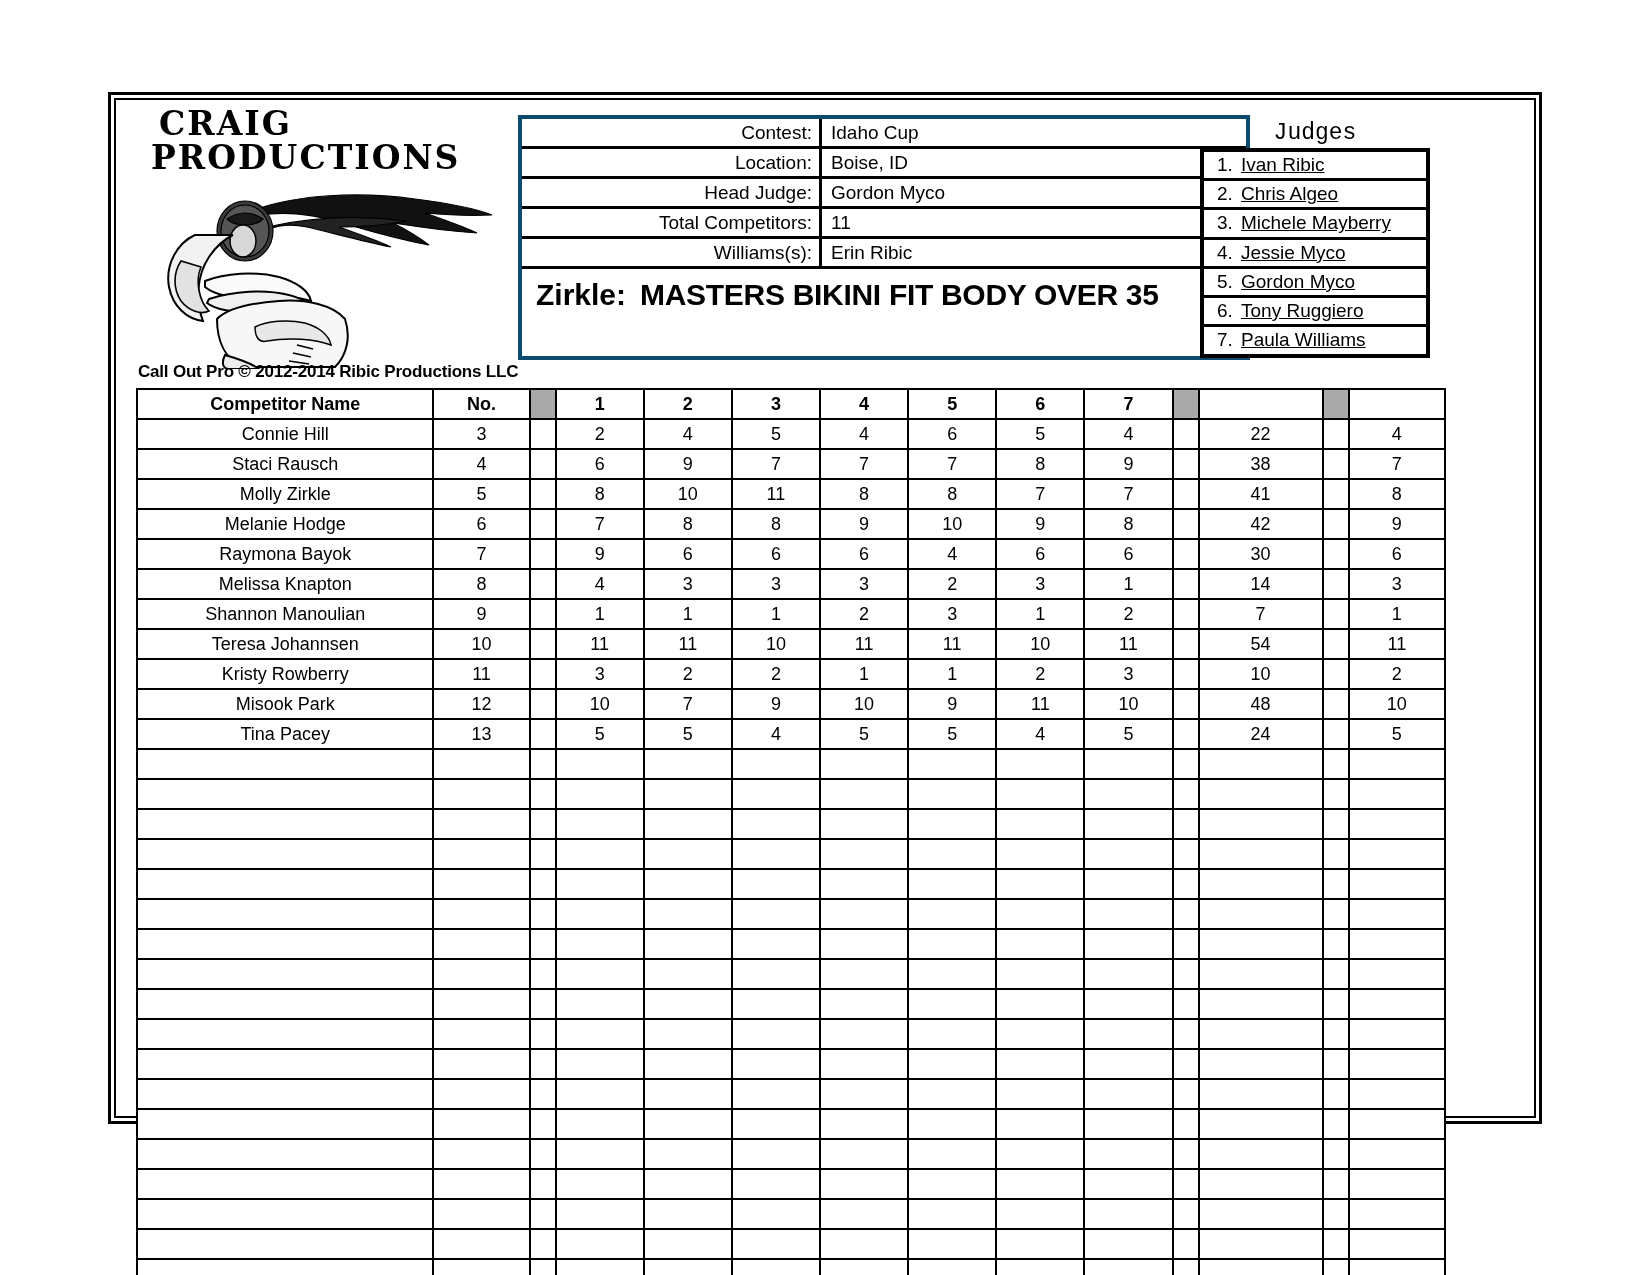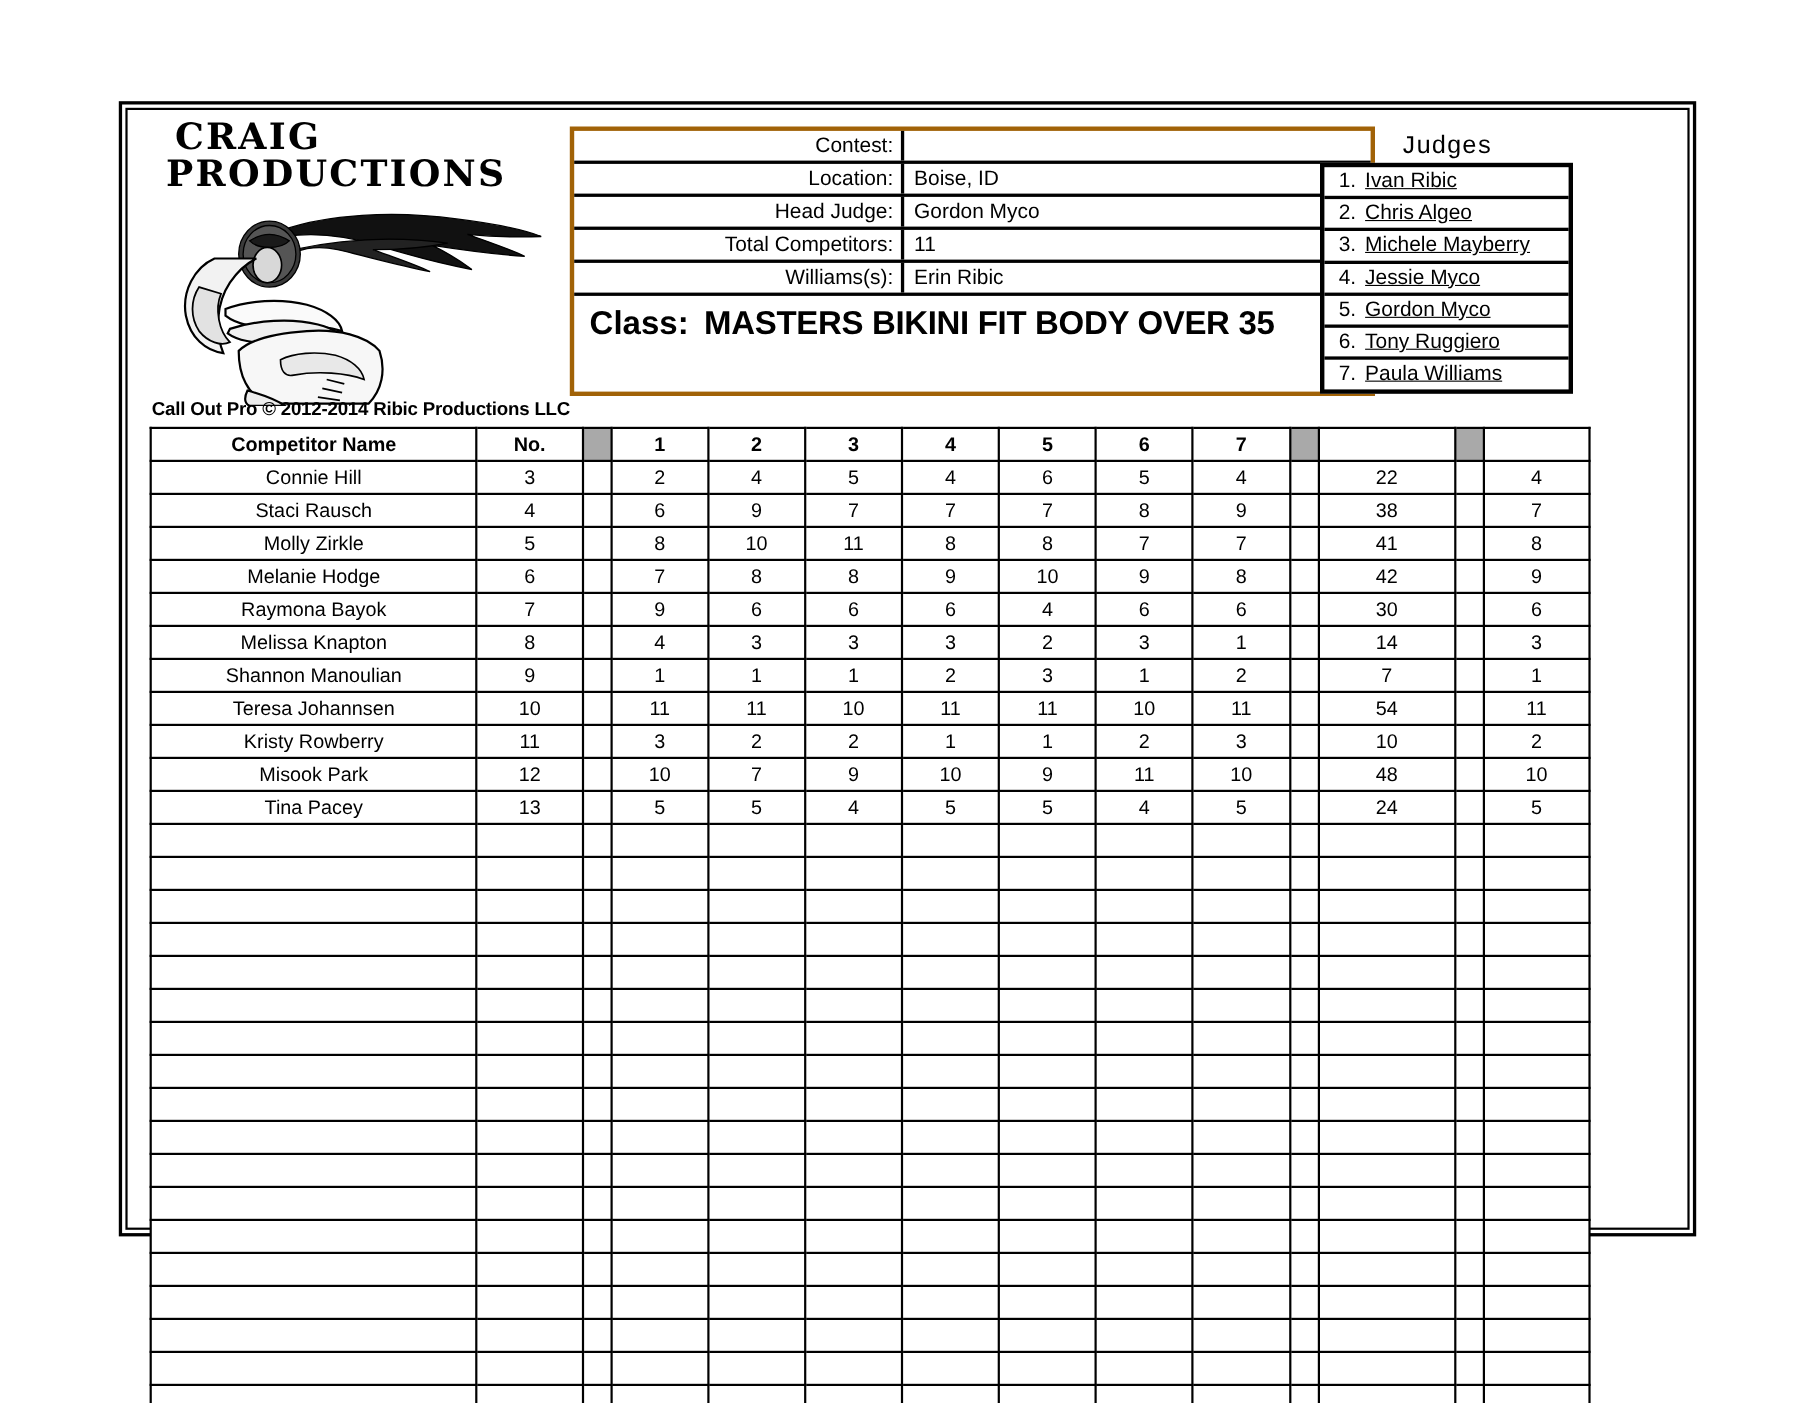--- a/index.html
+++ b/index.html
@@ -41,21 +41,21 @@
     position:absolute;left:138px;top:350px;
     font-size:17px;font-weight:bold;
     font-family:"Liberation Sans", sans-serif;
     letter-spacing:-0.2px;
     white-space:nowrap;
   }
 
   
   .info-box{
     position:absolute;left:518px;top:103px;width:732px;height:245px;
-    border:4px solid #a16207;box-sizing:border-box;background:#fff;
+    border:4px solid #0c4a6e;box-sizing:border-box;background:#fff;
   }
   .info-row{
     display:flex;height:30px;border-bottom:3px solid #000;box-sizing:border-box;
   }
   .info-label{
     width:300px;text-align:right;padding-right:7px;
     border-right:3px solid #000;box-sizing:border-box;
     font-size:19px;line-height:27px;
     font-family:"Liberation Sans", sans-serif;
   }
@@ -184,39 +184,40 @@
 
         <path d="M78 186 C74 194 76 200 82 200 L112 200 C104 194 92 190 78 186Z" fill="#ededed" stroke="#000" stroke-width="2"></path>
       </g>
     </svg>
   </div>
   <div class="copyright">Call Out Pro © 2012-2014 Ribic Productions LLC</div>
 
   <div class="info-box">
     <div class="info-row">
       <div class="info-label">Contest:</div>
+      <div class="info-value">Idaho Cup</div>
     </div>
     <div class="info-row">
       <div class="info-label">Location:</div>
       <div class="info-value">Boise, ID</div>
     </div>
     <div class="info-row">
       <div class="info-label">Head Judge:</div>
       <div class="info-value">Gordon Myco</div>
     </div>
     <div class="info-row">
       <div class="info-label">Total Competitors:</div>
       <div class="info-value">11</div>
     </div>
     <div class="info-row">
       <div class="info-label">Williams(s):</div>
       <div class="info-value">Erin Ribic</div>
     </div>
     <div class="class-row">
-      <div class="class-label">Class:</div>
+      <div class="class-label">Zirkle:</div>
       <div class="class-value">MASTERS BIKINI FIT BODY OVER 35</div>
     </div>
   </div>
 
   <div class="judges-title">Judges</div>
   <div class="judges-box">
     <div class="judge-row">
       <span class="judge-num">1.</span><span>Ivan Ribic</span>
     </div>
     <div class="judge-row">

